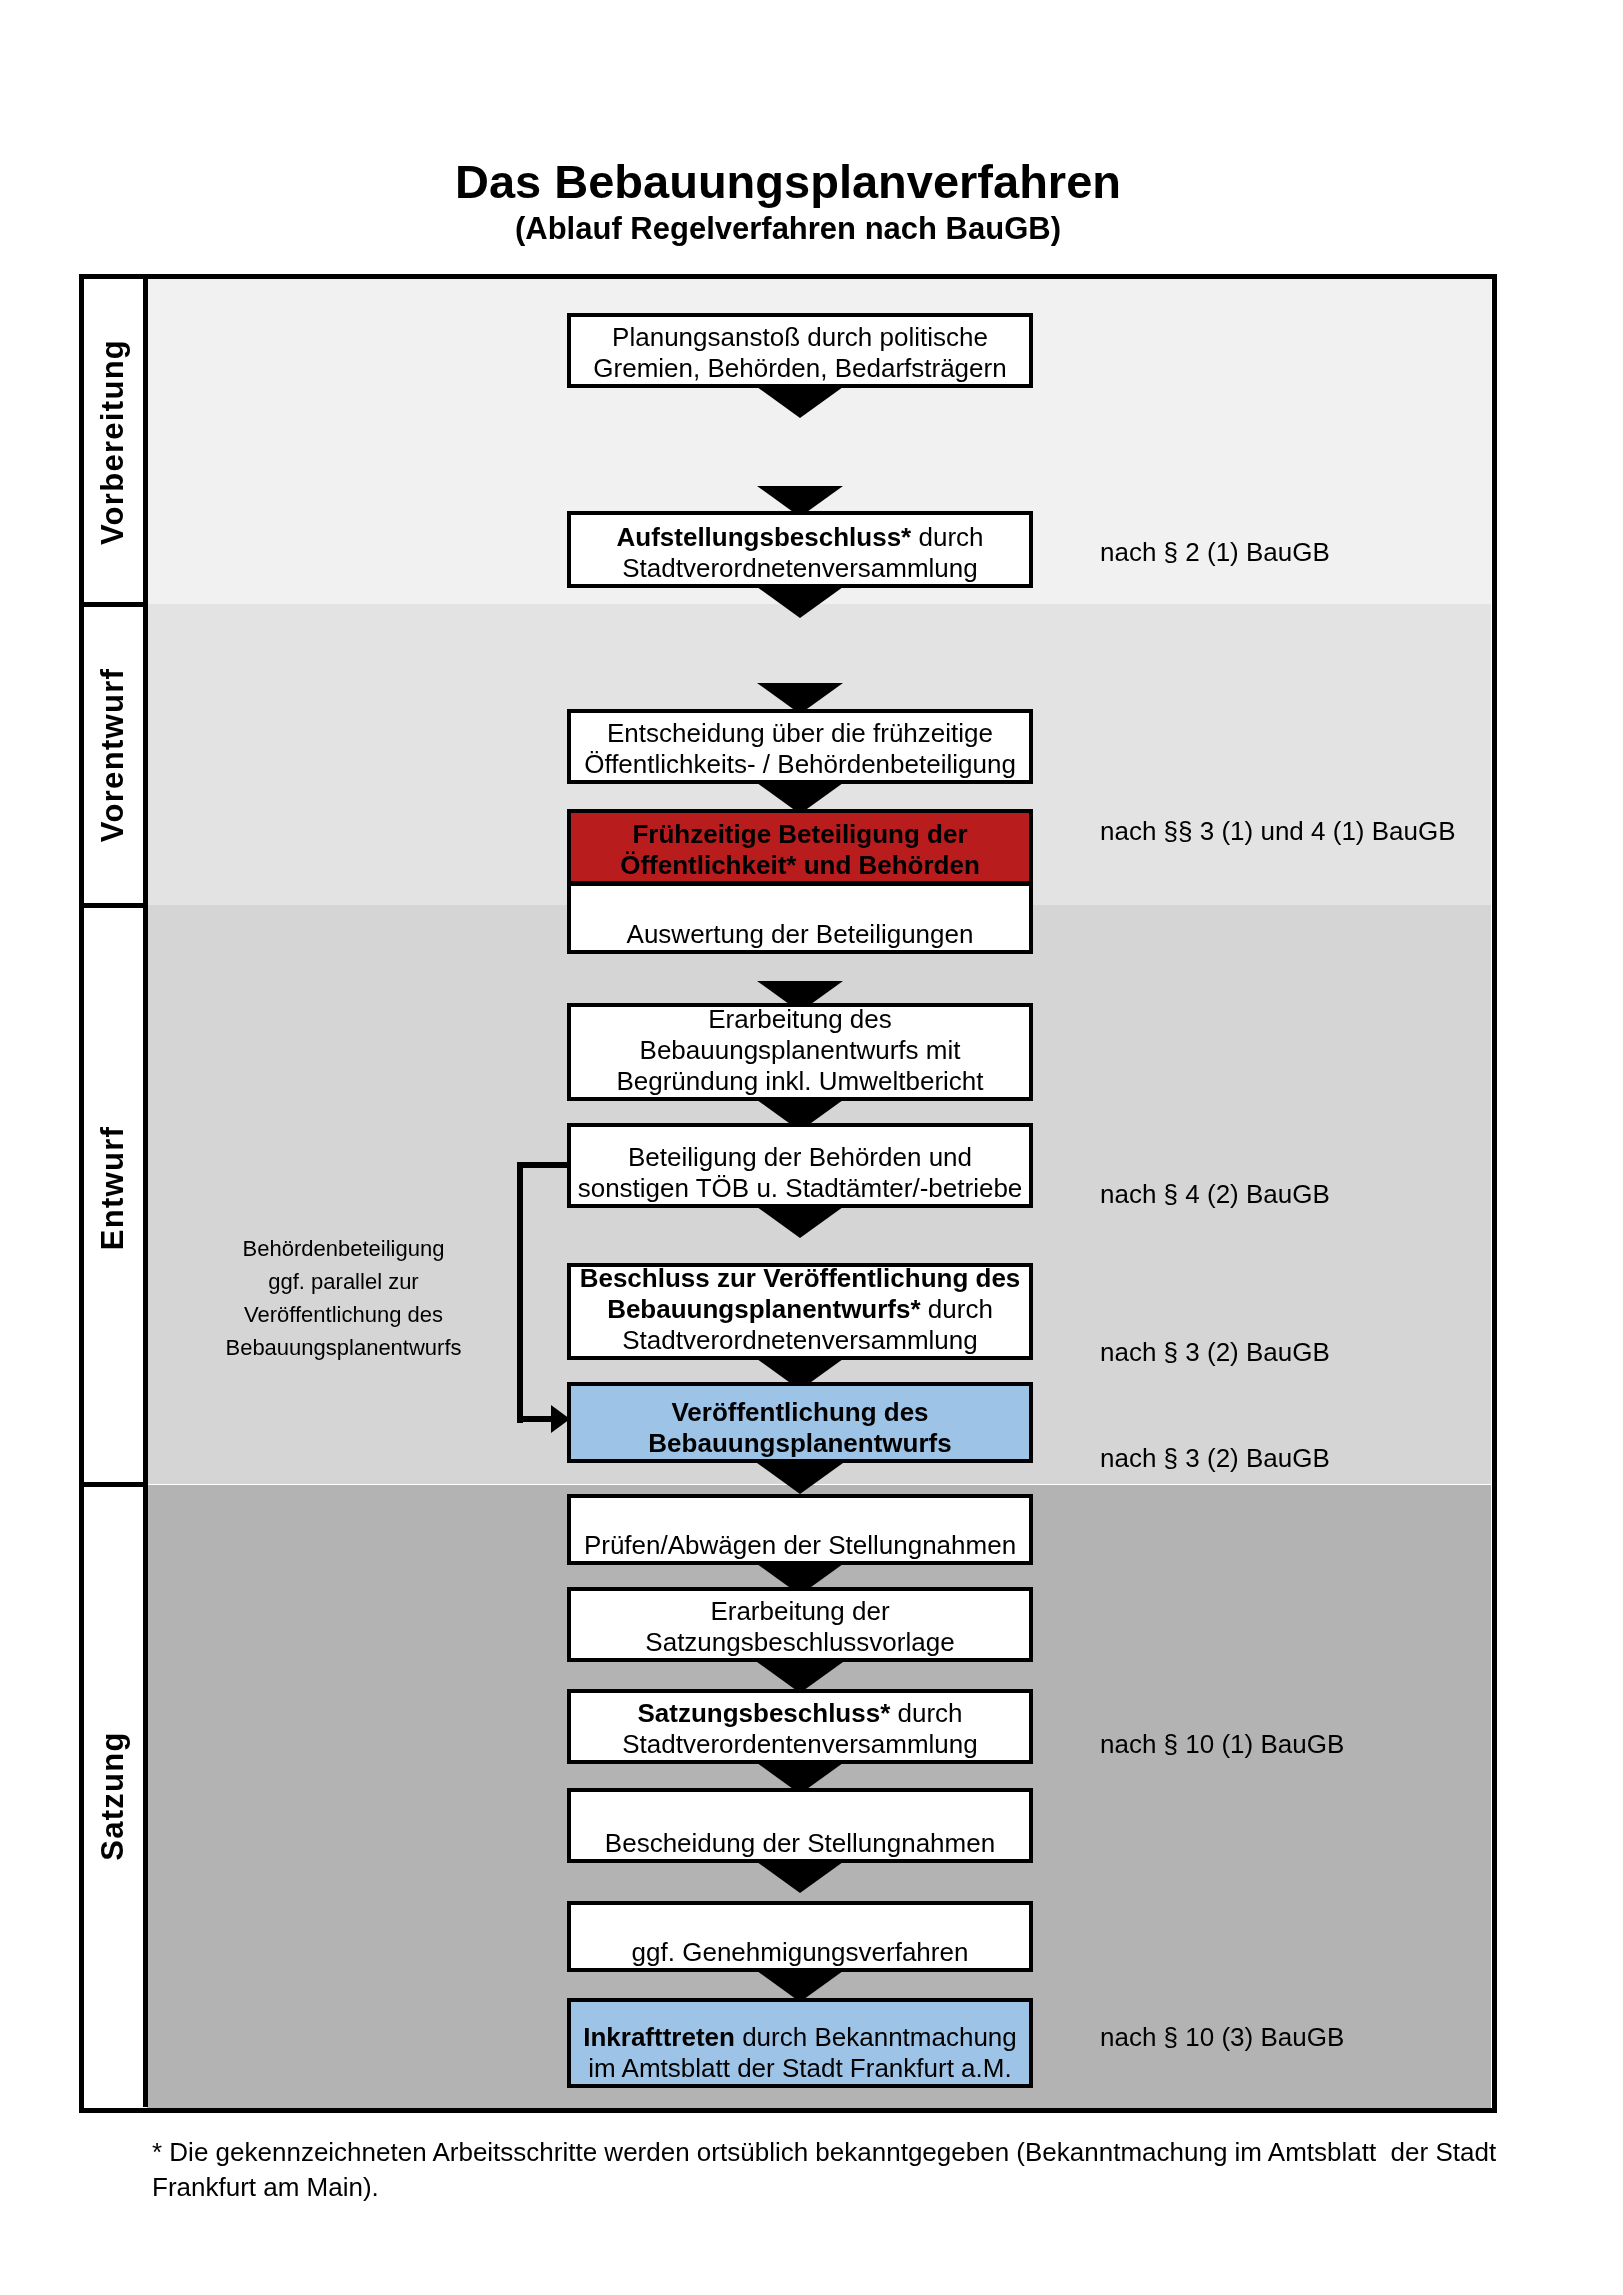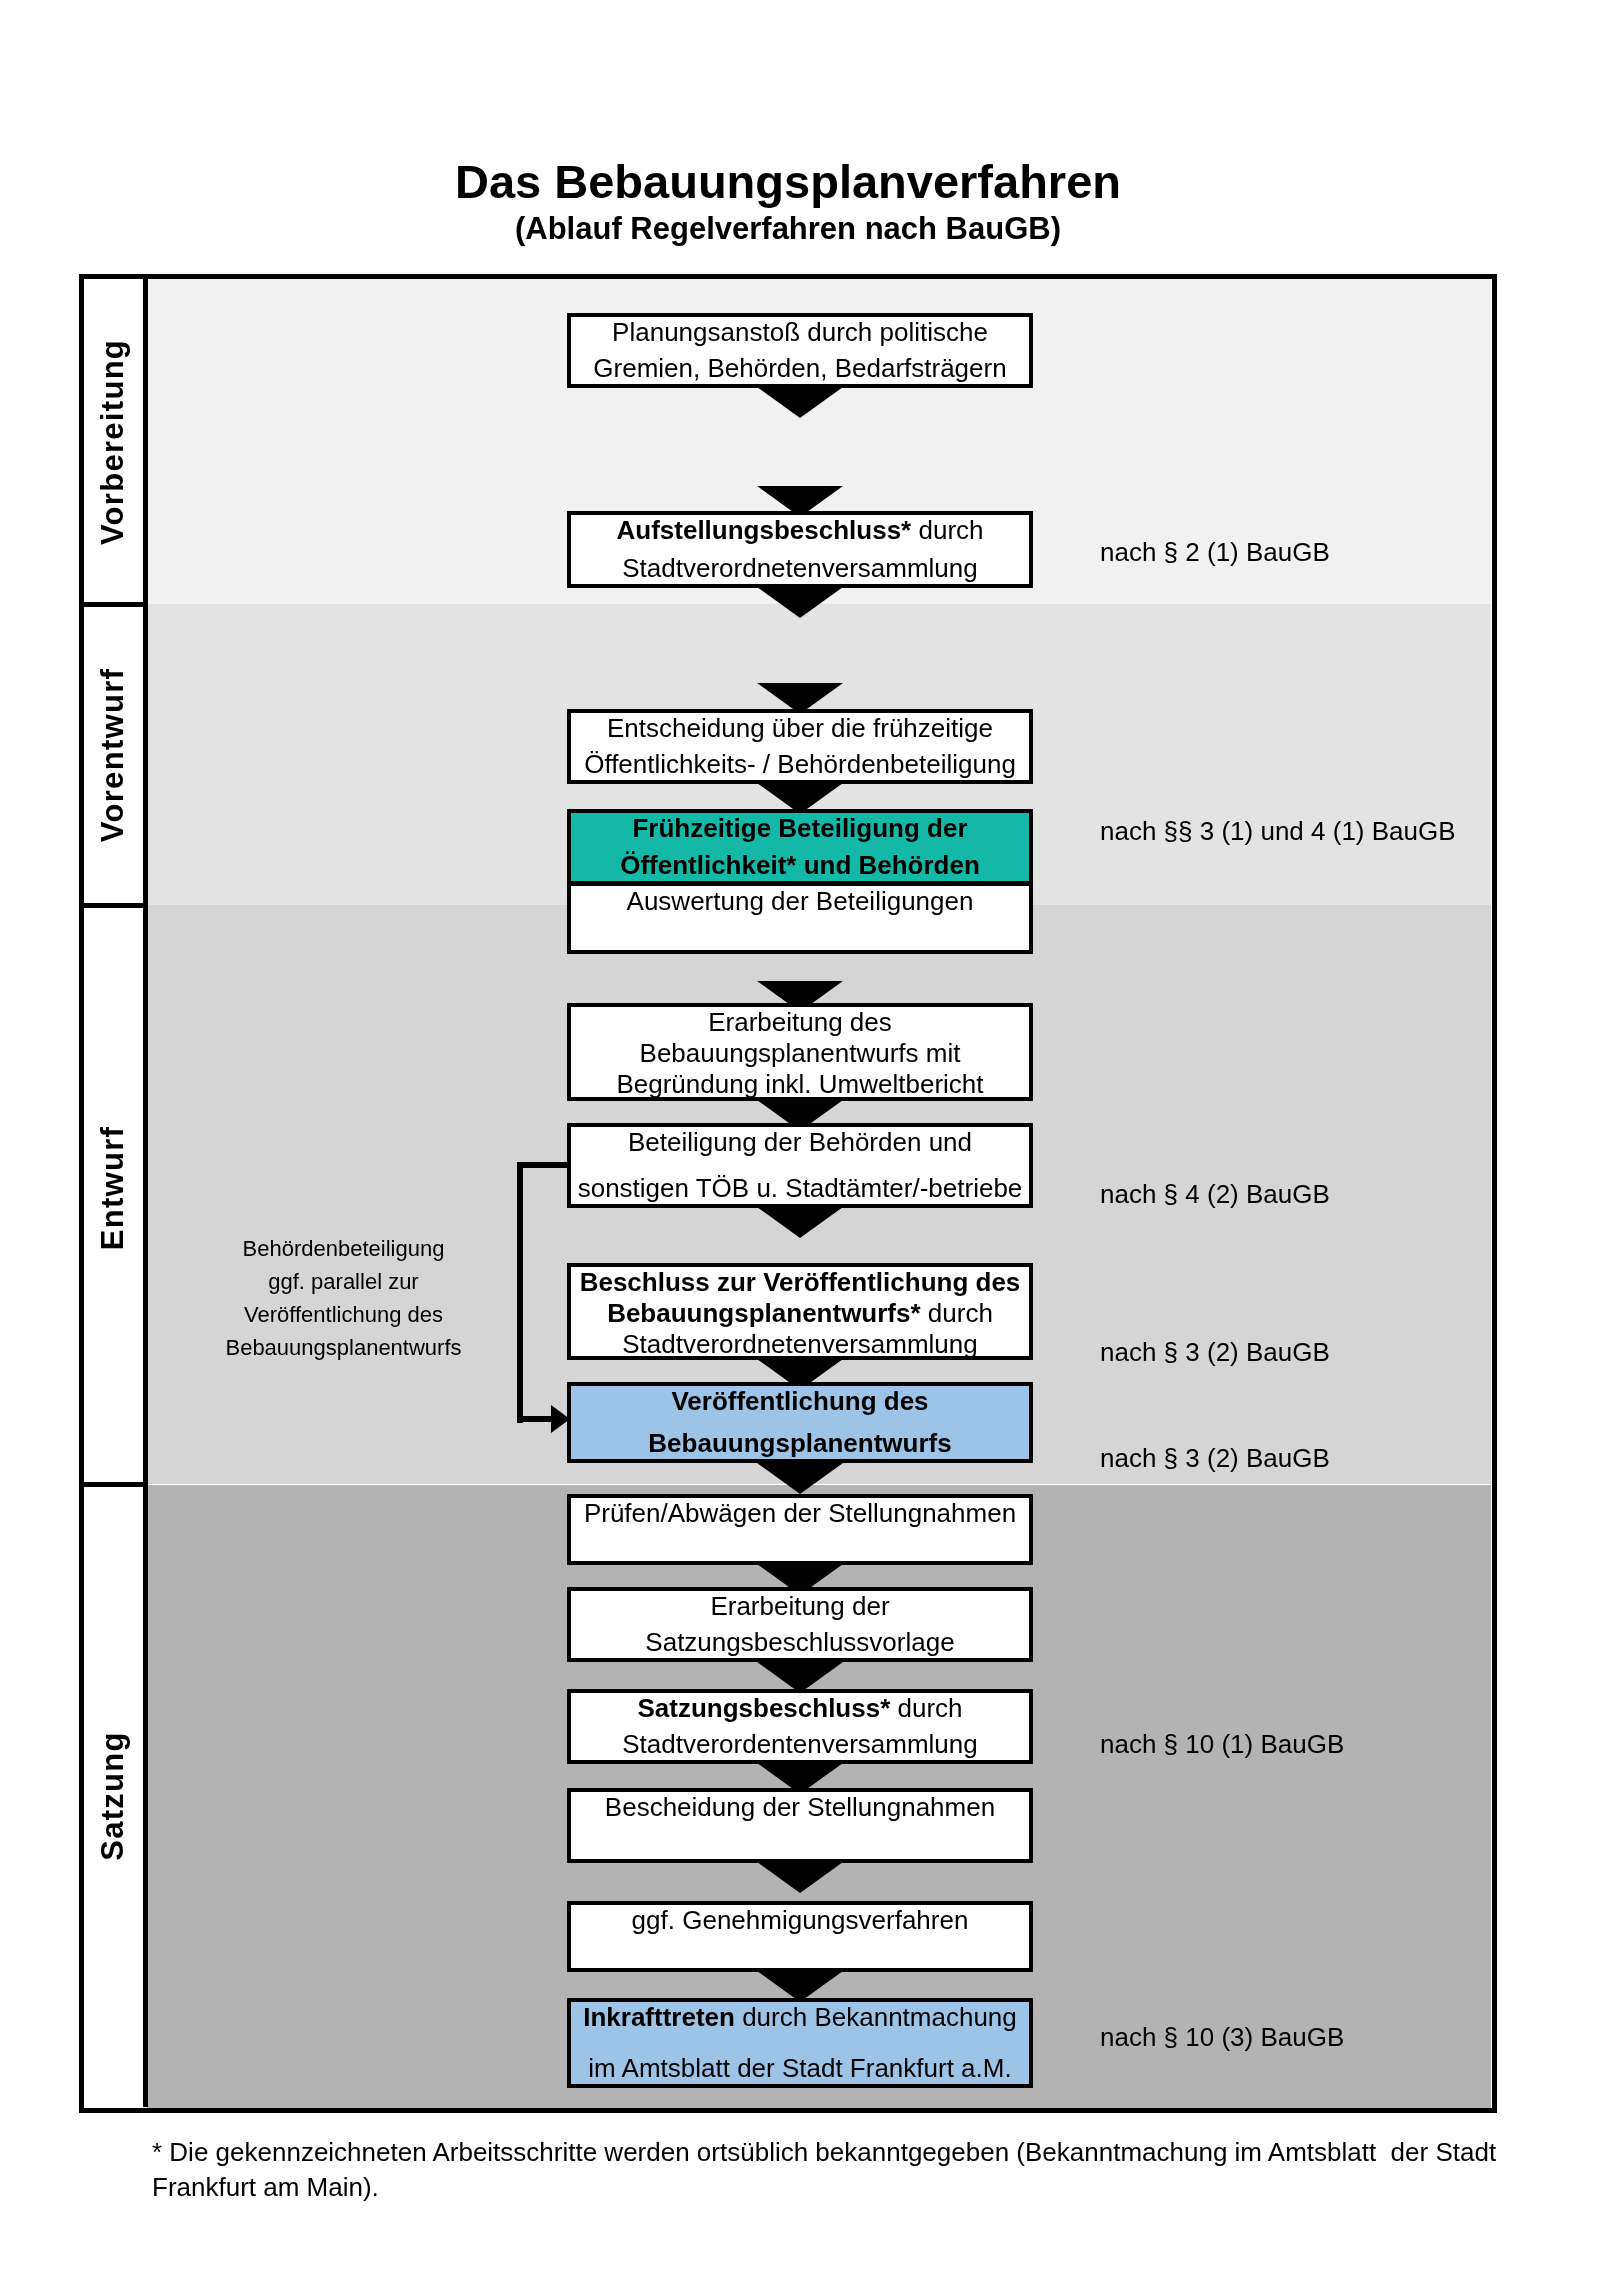--- a/index.html
+++ b/index.html
@@ -16,21 +16,21 @@
   .secbg { position:absolute; left:147px; width:1344px; z-index:0; }
   .labelcol { position:absolute; left:84px; top:279px; width:59px; height:1828px;
               background:#ffffff; z-index:1; }
   .vdivider { position:absolute; left:143px; top:279px; width:4.6px; height:1828px;
               background:#000; z-index:2; }
   .secline { position:absolute; left:84px; width:63px; height:5.2px; background:#000; z-index:3; }
   .vlabel { position:absolute; transform:translate(-50%,-50%) rotate(-90deg);
             font-size:31px; font-weight:bold; white-space:nowrap; letter-spacing:1.3px; z-index:2; }
   .box { position:absolute; left:567px; width:466px; background:#ffffff;
          border:4.6px solid #000; box-sizing:border-box; z-index:4;
-         display:flex; flex-direction:column; justify-content:space-between; align-items:center;
+         display:flex; flex-direction:column; justify-content:flex-end; align-items:center;
          text-align:center; font-size:26px; line-height:31px; }
   .box .ln { white-space:nowrap; }
   .box.bold { font-weight:bold; }
   .arr { position:absolute; left:757px; width:0; height:0; z-index:4;
          border-left:43px solid transparent; border-right:43px solid transparent;
          border-top:31px solid #000; }
   .lawref { position:absolute; left:1100px; font-size:26px; line-height:31px;
             white-space:nowrap; z-index:4; }
   .sidenote { position:absolute; left:203px; width:281px; top:1232px; text-align:center;
               font-size:22px; line-height:33px; z-index:4; }
@@ -88,21 +88,21 @@
   <div class="lawref" style="top:537px">nach § 2 (1) BauGB</div>
 
   <div class="arr" style="top:683px"></div>
 
   <div class="box" style="top:709px;height:75px">
     <div class="ln">Entscheidung über die frühzeitige</div>
     <div class="ln">Öffentlichkeits- / Behördenbeteiligung</div>
   </div>
   <div class="arr" style="top:783px"></div>
 
-  <div class="box bold" style="top: 809px; height: 76px; background-color: #14b8a6;">
+  <div class="box bold" style="top: 809px; height: 76px; background-color: #b91c1c;">
     <div class="ln">Frühzeitige Beteiligung der</div>
     <div class="ln">Öffentlichkeit* und Behörden</div>
   </div>
   <div class="arr" style="top:884px"></div>
   <div class="lawref" style="top:816px">nach §§ 3 (1) und 4 (1) BauGB</div>
 
   <div class="box" style="top:882px;height:72px">
     <div class="ln">Auswertung der Beteiligungen</div>
   </div>
   <div class="arr" style="top:981px"></div>

